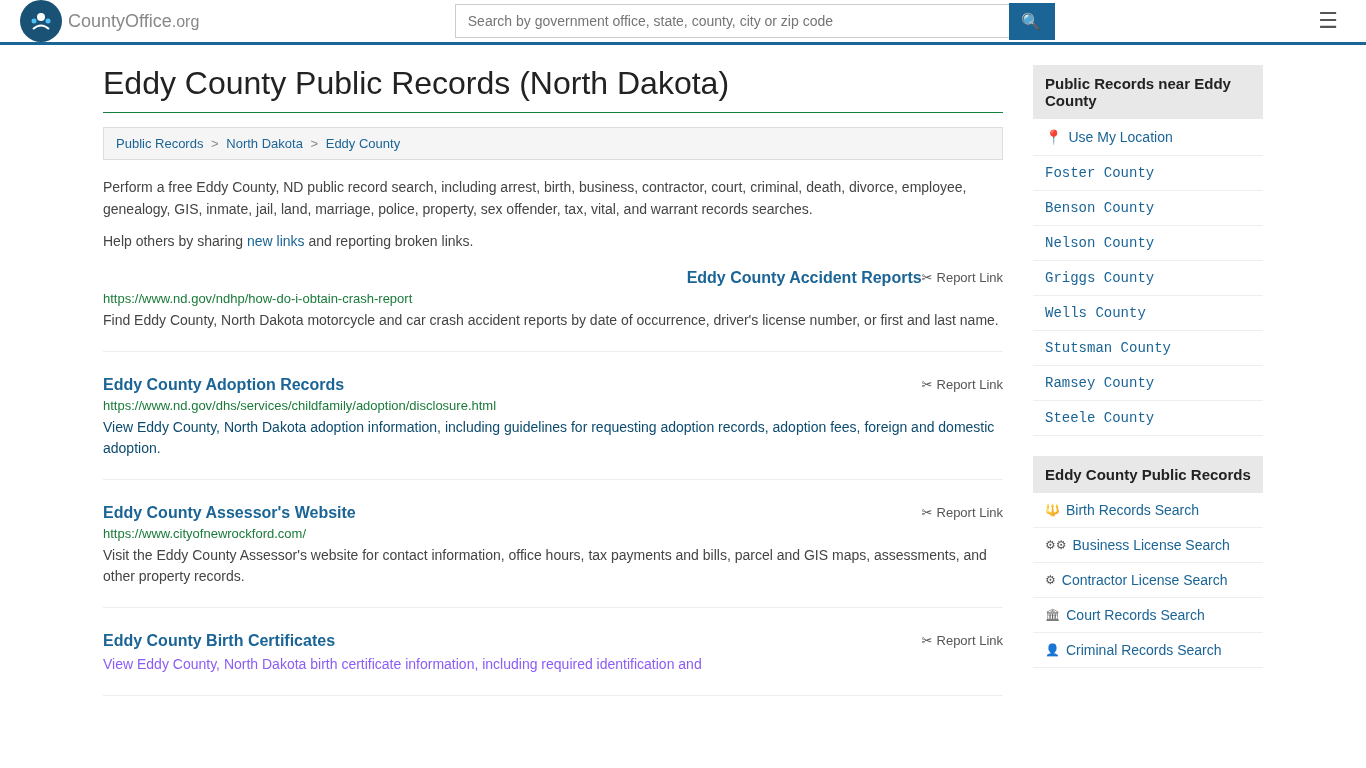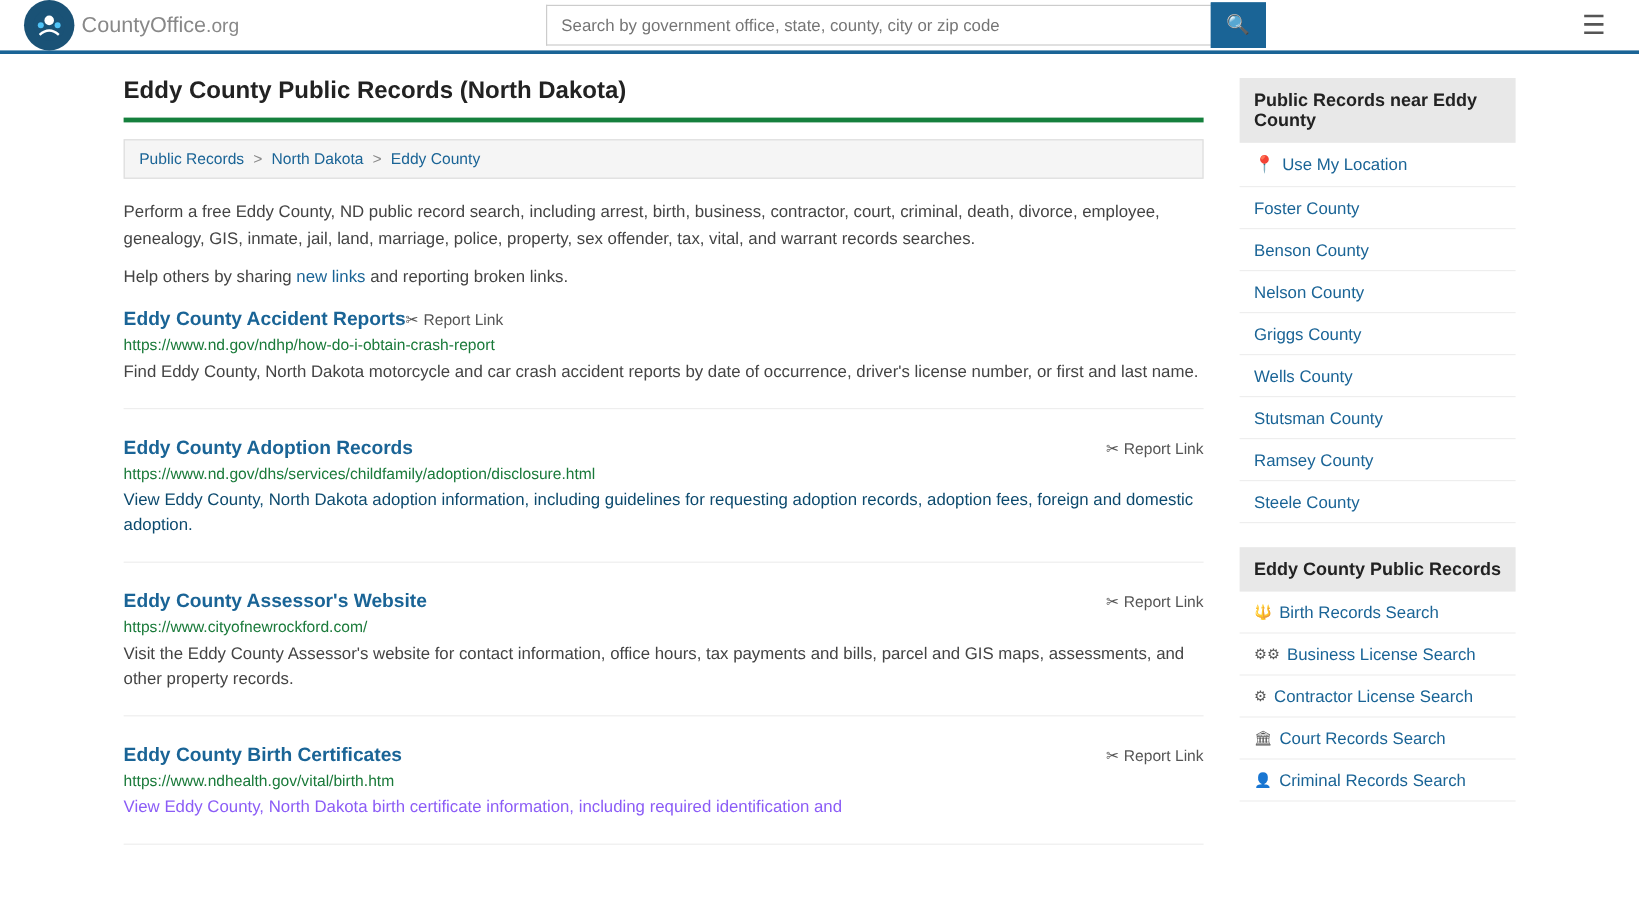--- a/index.html
+++ b/index.html
@@ -193,38 +193,38 @@
     <input type="text" id="search-input" style="flex: 1 1 0%; padding: 8px 12px; border-top: 1px solid rgb(204, 204, 204); border-bottom: 1px solid rgb(204, 204, 204); border-left: 1px solid rgb(204, 204, 204); border-image: initial; font-size: 14px; outline: none; border-right: none;" placeholder="Search by government office, state, county, city or zip code">
     <button id="search-button" style="background:#1a6496;border:1px solid #1a6496;padding:8px 12px;cursor:pointer;color:white;font-size:16px;">🔍</button>
   </div>
   <div id="header-right">
     <button id="menu-button" style="background:none;border:none;cursor:pointer;font-size:22px;color:#555;padding:4px 8px;">☰</button>
   </div>
 </div>
 
 <div id="main">
   <div id="content">
-    <h1 id="page-title" style="font-size:20px;font-weight:bold;color:#222;margin-bottom:14px;border-bottom:4px solid #15803d;padding-bottom:10px;">Eddy County Public Records (North Dakota)</h1>
+    <h1 id="page-title" style="font-size:32px;font-weight:normal;color:#222;margin-bottom:14px;border-bottom:1px solid #15803d;padding-bottom:10px;">Eddy County Public Records (North Dakota)</h1>
 
     <div id="breadcrumb" style="font-size:13px;color:#555;margin-bottom:16px;background:#f5f5f5;padding:8px 12px;border:1px solid #ddd;">
       <a href="#">Public Records</a>
       <span> &gt; </span>
       <a href="#">North Dakota</a>
       <span> &gt; </span>
       <a href="#">Eddy County</a>
     </div>
 
     <p id="intro-text" style="font-size:14px;color:#444;line-height:1.6;margin-bottom:12px;">Perform a free Eddy County, ND public record search, including arrest, birth, business, contractor, court, criminal, death, divorce, employee, genealogy, GIS, inmate, jail, land, marriage, police, property, sex offender, tax, vital, and warrant records searches.</p>
     <p id="help-text" style="font-size:14px;color:#444;margin-bottom:20px;">
       <span>Help others by sharing </span><a href="#" style="color:#1a6496;">new links</a><span> and reporting broken links.</span>
     </p>
 
     <div id="records-container">
         <div class="record-entry" style="margin-bottom: 24px; padding-bottom: 20px; border-bottom: 1px solid rgb(238, 238, 238);">
-    <div style="display:flex;justify-content:flex-start;align-items:center;margin-bottom:4px;">
+    <div style="display:flex;justify-content:flex-end;align-items:center;margin-bottom:4px;">
       <div class="record-title">
         <a href="#" style="font-size:16px;font-weight:bold;color:#1a6496;text-decoration:none;">Eddy County Accident Reports</a>
       </div>
       <div class="report-link" style="font-size:13px;color:#555;cursor:pointer;display:flex;align-items:center;gap:4px;">
         <span style="font-size:13px;">✂</span>
         <span>Report Link</span>
       </div>
     </div>
     <div class="record-url" style="color:#1a7a3a;font-size:13px;margin-bottom:4px;">https://www.nd.gov/ndhp/how-do-i-obtain-crash-report</div>
     <div class="record-desc" style="font-size:14px;color:#444;line-height:1.5;">Find Eddy County, North Dakota motorcycle and car crash accident reports by date of occurrence, driver's license number, or first and last name.</div>
@@ -258,35 +258,34 @@
         <div class="record-entry" style="margin-bottom: 24px; padding-bottom: 20px; border-bottom: 1px solid rgb(238, 238, 238);">
     <div style="display:flex;justify-content:space-between;align-items:center;margin-bottom:4px;">
       <div class="record-title">
         <a href="#" style="font-size:16px;font-weight:bold;color:#1a6496;text-decoration:none;">Eddy County Birth Certificates</a>
       </div>
       <div class="report-link" style="font-size:13px;color:#555;cursor:pointer;display:flex;align-items:center;gap:4px;">
         <span style="font-size:13px;">✂</span>
         <span>Report Link</span>
       </div>
     </div>
-    <div class="record-url" style="color:#1a7a3a;font-size:13px;margin-bottom:4px;">https://www.ndhealth.gov/vital/birth.htm</div>
     <div class="record-desc" style="font-size:14px;color:#8b5cf6;line-height:1.5;">View Eddy County, North Dakota birth certificate information, including required identification and</div>
   </div>
       </div>
   </div>
 
   <div id="sidebar" style="width:230px;flex-shrink:0;">
 
     <div class="sidebar-section">
       <div class="sidebar-header" style="background:#e8e8e8;padding:10px 12px;font-size:15px;font-weight:bold;color:#222;margin-bottom:0;">Public Records near Eddy County</div>
       <div class="sidebar-location" style="display:flex;align-items:center;gap:6px;padding:10px 12px;border-bottom:1px solid #eee;font-size:14px;color:#1a6496;cursor:pointer;">
         <span style="color:#333;font-size:14px;">📍</span>
         <span>Use My Location</span>
       </div>
-      <ul class="sidebar-list" id="nearby-list" style="list-style:none;padding:0;">
+      <ul class="sidebar-list" id="nearby-list" style="list-style:none;padding:0;font-family:Liberation Mono, monospace;">
           <li style="border-bottom: 1px solid rgb(238, 238, 238);">
             <a href="#" style="display:block;padding:9px 12px;font-size:14px;color:#1a6496;text-decoration:none;">Foster County</a>
           </li>
           <li style="border-bottom: 1px solid rgb(238, 238, 238);">
             <a href="#" style="display:block;padding:9px 12px;font-size:14px;color:#1a6496;text-decoration:none;">Benson County</a>
           </li>
           <li style="border-bottom: 1px solid rgb(238, 238, 238);">
             <a href="#" style="display:block;padding:9px 12px;font-size:14px;color:#1a6496;text-decoration:none;">Nelson County</a>
           </li>
           <li style="border-bottom: 1px solid rgb(238, 238, 238);">

